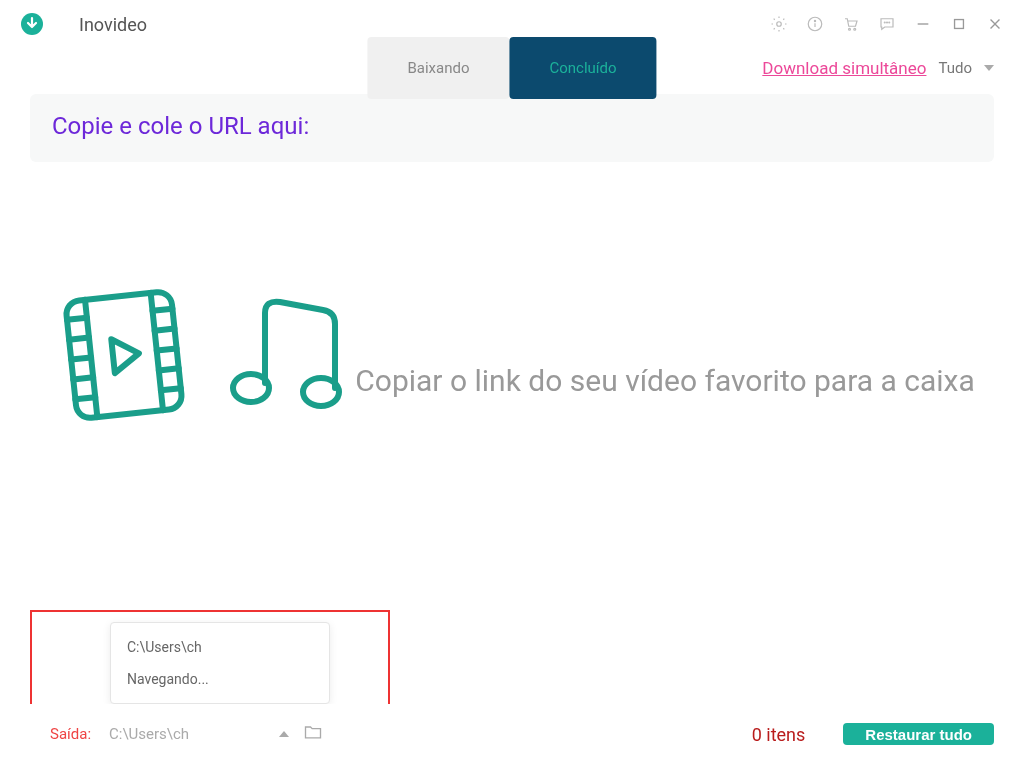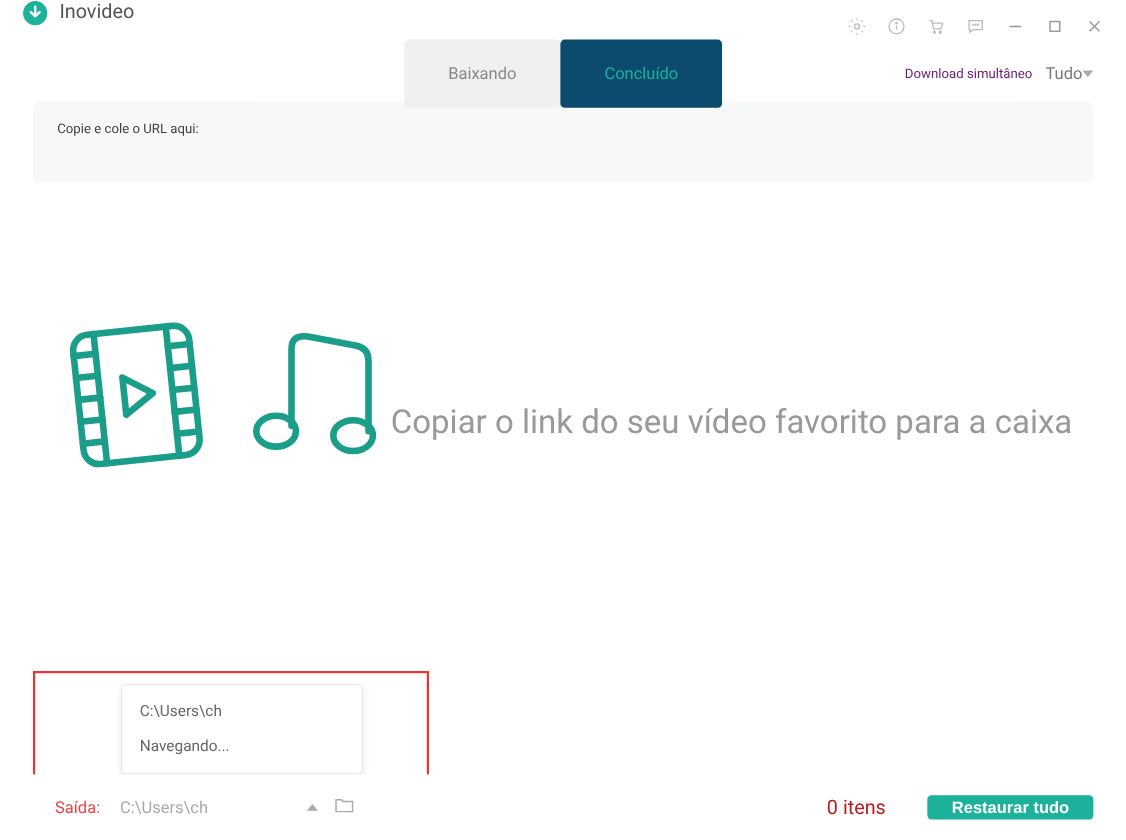--- a/index.html
+++ b/index.html
@@ -7,22 +7,24 @@
       font-family: -apple-system, BlinkMacSystemFont, "Segoe UI", Roboto, Arial, sans-serif;
       background: #fff;
       width: 1024px;
       height: 764px;
       overflow: hidden;
       position: relative;
     }
     .titlebar {
       height: 48px;
       display: flex;
+      align-items: center;
       padding: 0 20px;
       background: #fff;
+      gap: 25px;
     }
     .logo {
       width: 24px;
       height: 24px;
       margin-right: 10px;
     }
     .app-title {
       font-size: 18px;
       color: #555;
       font-weight: 400;
@@ -69,41 +71,42 @@
       background: #0c4a6e;
       color: #1bb19a;
     }
     .simul-group {
       margin-left: auto;
       display: flex;
       align-items: center;
       gap: 12px;
     }
     .simul-label {
-      color: #701a75;
-      font-size: 12px;
+      color: #ec4899;
+      font-size: 17px;
+      text-decoration: underline;
     }
     .simul-select {
       display: flex;
       align-items: center;
-      gap: 0;
+      gap: 12px;
       color: #777;
       font-size: 15px;
       cursor: pointer;
     }
     .url-section {
       margin: 6px 30px;
       background: #f7f8f8;
       border-radius: 6px;
       padding: 18px 22px 22px 22px;
     }
     .url-label {
-      color: #404040;
-      font-size: 12px;
-      margin-bottom: 20px;
+      color: #6d28d9;
+      font-size: 24px;
+      margin-bottom: 0;
     }
     .url-row {
       display: flex;
       gap: 16px;
       align-items: center;
     }
     .url-input {
       flex: 1;
       height: 40px;
       border: none;

